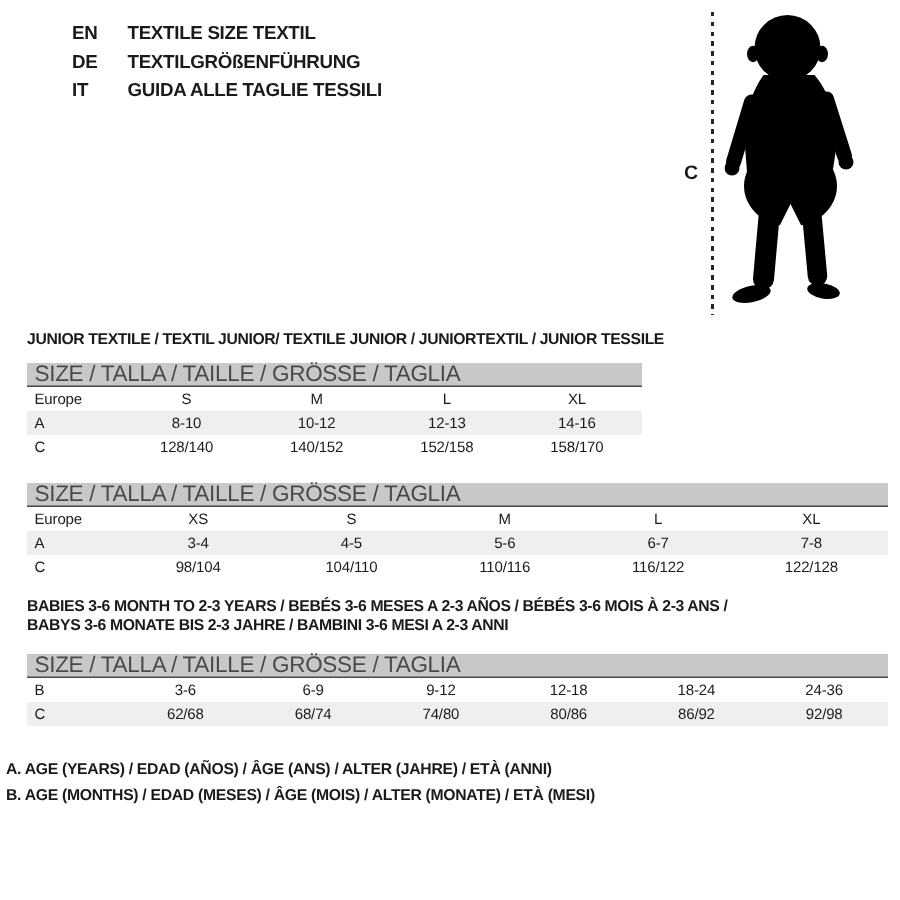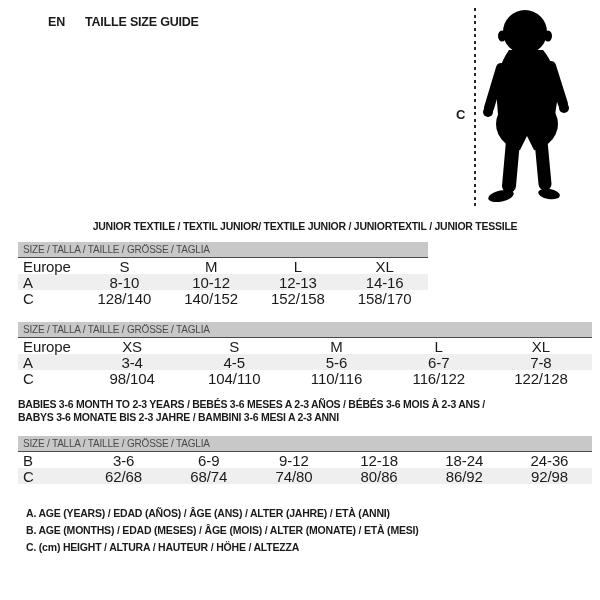--- a/index.html
+++ b/index.html
@@ -19,49 +19,57 @@
     position:absolute;left:24px;top:4px;width:2px;height:202px;
     background:repeating-linear-gradient(to bottom,#262626 0 3px,transparent 3px 6.5px);
   }
   .c-label{position:absolute;left:6px;top:103px;font-weight:bold;font-size:13px;}
   .baby{position:absolute;left:33px;top:2px;}
   
   .content{margin-left:18px;margin-right:8px;}
   .tbl-title{
     font-weight:bold;font-size:10.5px;line-height:13px;letter-spacing:-0.25px;margin:0;
   }
-  .mt-t1{margin-top:10px;text-align:center;}
+  .mt-t1{margin-top:10px;}
   .mt-t2{margin-top:15px;}
   .mt-t3{margin-top:12px;}
   .tbl{width:574px;}
   .tbl.narrow{width:410px;}
   .bar1{margin-top:9px;}
   .bar2{margin-top:16px;}
   .bar3{margin-top:12px;}
   .size-bar{
     height:15px;line-height:15px;background:var(--size-bar-bg,#c8c8c8);
-    color:var(--size-bar-text,#4a4a4a);font-size:10px;padding-left:5px;
+    color:var(--size-bar-text,#4a4a4a);font-size:15px;padding-left:5px;
     letter-spacing:-0.2px;border-bottom:1.5px solid #4a4a4a;
   }
-  .trow{display:flex;align-items:center;height:16px;font-size:15px;letter-spacing:-0.1px;}
+  .trow{display:flex;align-items:center;height:16px;font-size:10px;letter-spacing:-0.1px;}
   .trow.alt{background:var(--alt-row-bg,#efefef);}
   .lab{width:58px;padding-left:5px;flex:none;}
   .cell{flex:1;text-align:center;}
   
-  .notes{margin-top:21px;margin-left:26px;}
+  .notes{margin-top:21px;margin-left:4px;}
   .note{font-weight:bold;font-size:10.5px;line-height:17px;letter-spacing:-0.2px;}
 </style>
 </head>
 <body>
 
 <div class="top">
   <div class="langs">
     <div class="lang-row">
       <span class="lang-code">EN</span>
-      <span class="lang-label">TAILLE SIZE GUIDE</span>
+      <span class="lang-label">TEXTILE SIZE TEXTIL</span>
+    </div>
+    <div class="lang-row">
+      <span class="lang-code">DE</span>
+      <span class="lang-label">TEXTILGRÖßENFÜHRUNG</span>
+    </div>
+    <div class="lang-row">
+      <span class="lang-code">IT</span>
+      <span class="lang-label">GUIDA ALLE TAGLIE TESSILI</span>
     </div>
   </div>
 
   <div class="figure">
     <span class="c-label">C</span>
     <div class="dotted"></div>
     <svg class="baby" width="92" height="202" viewBox="0 0 92 202" xmlns="http://www.w3.org/2000/svg">
       <g fill="#000000" stroke="none">
 
         <path d="M26,44 C16,58 12,76 14,96 L16,122 L70,122 L74,96 C76,72 70,56 60,44 Z"></path>
@@ -166,14 +174,13 @@
       <span class="cell">80/86</span>
       <span class="cell">86/92</span>
       <span class="cell">92/98</span>
     </div>
   </div>
 </div>
 
 <div class="notes">
   <div class="note">A. AGE (YEARS) / EDAD (AÑOS) / ÂGE (ANS) / ALTER (JAHRE) / ETÀ (ANNI)</div>
   <div class="note">B. AGE (MONTHS) / EDAD (MESES) / ÂGE (MOIS) / ALTER (MONATE) / ETÀ (MESI)</div>
-  <div class="note">C. (cm) HEIGHT / ALTURA / HAUTEUR / HÖHE / ALTEZZA</div>
 </div>
 
 </body></html>

